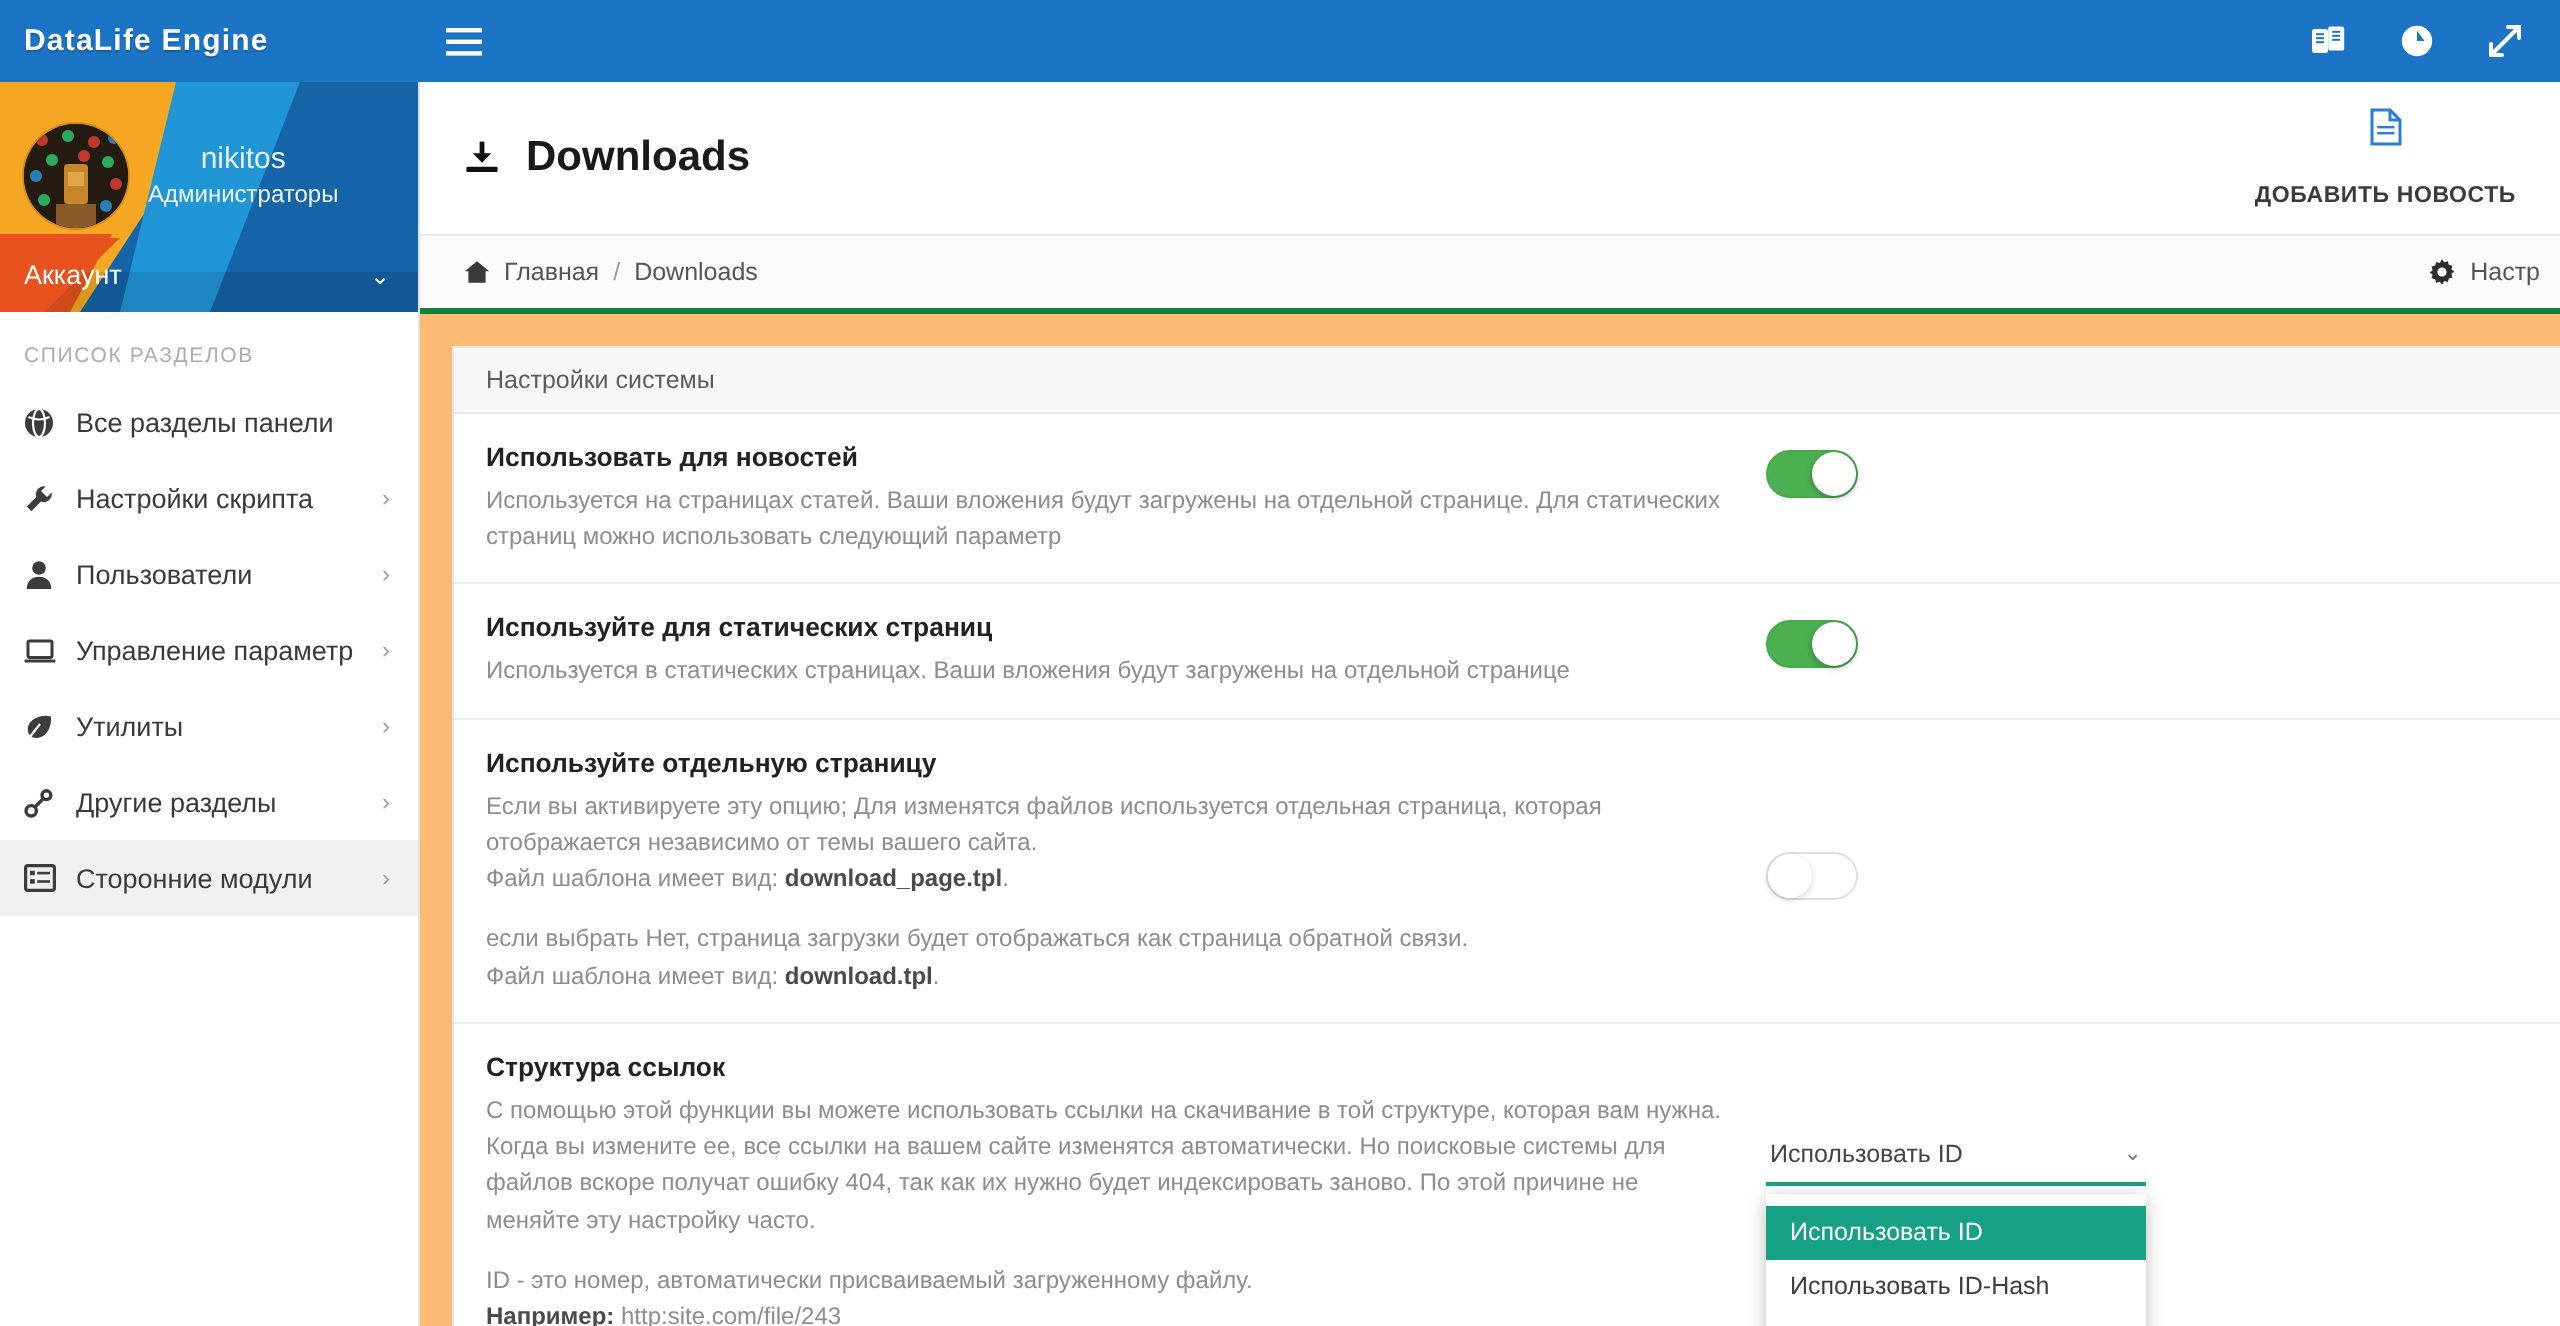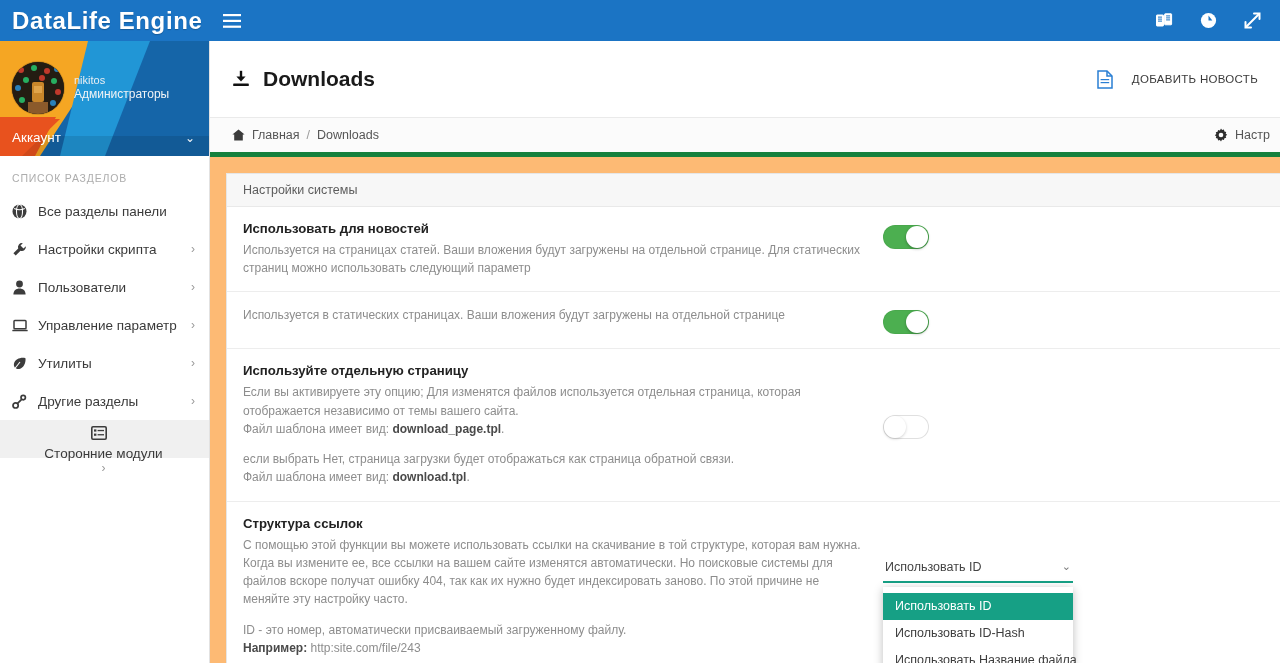--- a/index.html
+++ b/index.html
@@ -19,21 +19,21 @@
     width: 1280px; height: 41px;
     background: #1b74c4;
     display: flex; align-items: center;
     z-index: 40;
   }
   .brand {
     width: 210px; height: 41px;
     display: flex; align-items: center;
     padding-left: 12px;
     color: #ffffff;
-    font-size: 24px; font-weight: bold;
+    font-size: 15px; font-weight: bold;
     letter-spacing: 0.6px;
     text-shadow: 0 1px 1px rgba(0,0,0,0.22);
     white-space: nowrap;
   }
   .hamburger {
     width: 44px; height: 41px;
     display: flex; align-items: center; justify-content: center;
     color: #ffffff; font-size: 19px; cursor: pointer;
   }
   .topbar-spacer { flex: 1 1 auto; }
@@ -70,21 +70,21 @@
     width: 52px; height: 52px;
     border-radius: 50%;
     overflow: hidden;
     flex: 0 0 auto;
     box-shadow: 0 0 0 1px rgba(0,0,0,0.15);
     position: relative;
     background: #2b2216;
   }
   .avatar svg { display: block; }
   .profile-text { margin-left: 10px; color: #ffffff; line-height: 1.25; }
-  .profile-name { font-size: 11px; color: #e9eef3; }
+  .profile-name { font-size: 15px; color: #e9eef3; text-align: center; }
   .profile-role { font-size: 12px; color: #f0f3f6; }
   .account-row {
     position: relative; z-index: 3;
     height: 37px;
     display: flex; align-items: center;
     padding: 0 14px 0 12px;
     color: #ffffff;
     font-size: 13.5px;
     cursor: pointer;
   }
@@ -99,21 +99,21 @@
   }
   .nav-item {
     display: flex; align-items: center;
     height: 38px;
     padding: 0 14px 0 12px;
     color: #3a3a3a;
     font-size: 13.5px;
     cursor: pointer;
     background: transparent;
   }
-  .nav-item.active { background: #f0f0f0; flex-direction: column; }
+  .nav-item.active { background: #f0f0f0; }
   .nav-ico {
     width: 26px; flex: 0 0 26px;
     display: flex; align-items: center;
     color: #3c3c3c;
   }
   .nav-label { flex: 1 1 auto; white-space: nowrap; }
   .nav-arrow { color: #9a9a9a; font-size: 12px; flex: 0 0 auto; }
 
   
   .main {
@@ -129,33 +129,34 @@
     border-bottom: 1px solid #eaeaea;
   }
   .page-title {
     display: flex; align-items: center; gap: 13px;
     font-size: 21px; color: #1a1a1a; font-weight: bold;
   }
   .page-title .dl-ico { color: #111; display: flex; align-items: center; }
   .head-spacer { flex: 1 1 auto; }
   .head-actions { display: flex; align-items: stretch; height: 77px; }
   .head-action {
-    display: flex; flex-direction: row;
+    display: flex; flex-direction: column;
     align-items: center; justify-content: center;
     gap: 19px;
     padding: 0 22px;
     cursor: pointer;
     white-space: nowrap;
+    font-weight: bold;
   }
   .head-action .hico { color: #2a7fd4; display: flex; }
   .head-action .hlbl { font-size: 11.5px; color: #3b3b3b; letter-spacing: 0.3px; }
 
   .crumbbar {
     height: 39px; background: #fbfbfb;
-    border-bottom: 5px solid #15803d;
+    border-bottom: 3px solid #15803d;
     display: flex; align-items: center;
     padding: 0 10px 0 22px;
     font-size: 12.5px; color: #555;
   }
   .crumbbar .home { color: #3b3b3b; margin-right: 7px; display: flex; }
   .crumb-sep { margin: 0 7px; color: #9b9b9b; }
   .crumb-cur { color: #555; }
   .crumb-spacer { flex: 1 1 auto; }
   .crumb-settings { display: flex; align-items: center; gap: 7px; cursor: pointer; overflow: hidden; }
   .crumb-settings .gear { color: #2d2d2d; display: flex; }
@@ -490,20 +491,21 @@
           </div>
           <div class="set-ctl">
             <div class="toggle">
                 <span class="knob"></span>
               </div>
           </div>
         </div>
 
         <div class="setting">
           <div class="set-body">
+            <div class="set-title">Используйте для статических страниц</div>
             <div class="set-desc">Используется в статических страницах. Ваши вложения будут загружены на отдельной странице</div>
           </div>
           <div class="set-ctl">
             <div class="toggle">
                 <span class="knob"></span>
               </div>
           </div>
         </div>
 
         <div class="setting">

